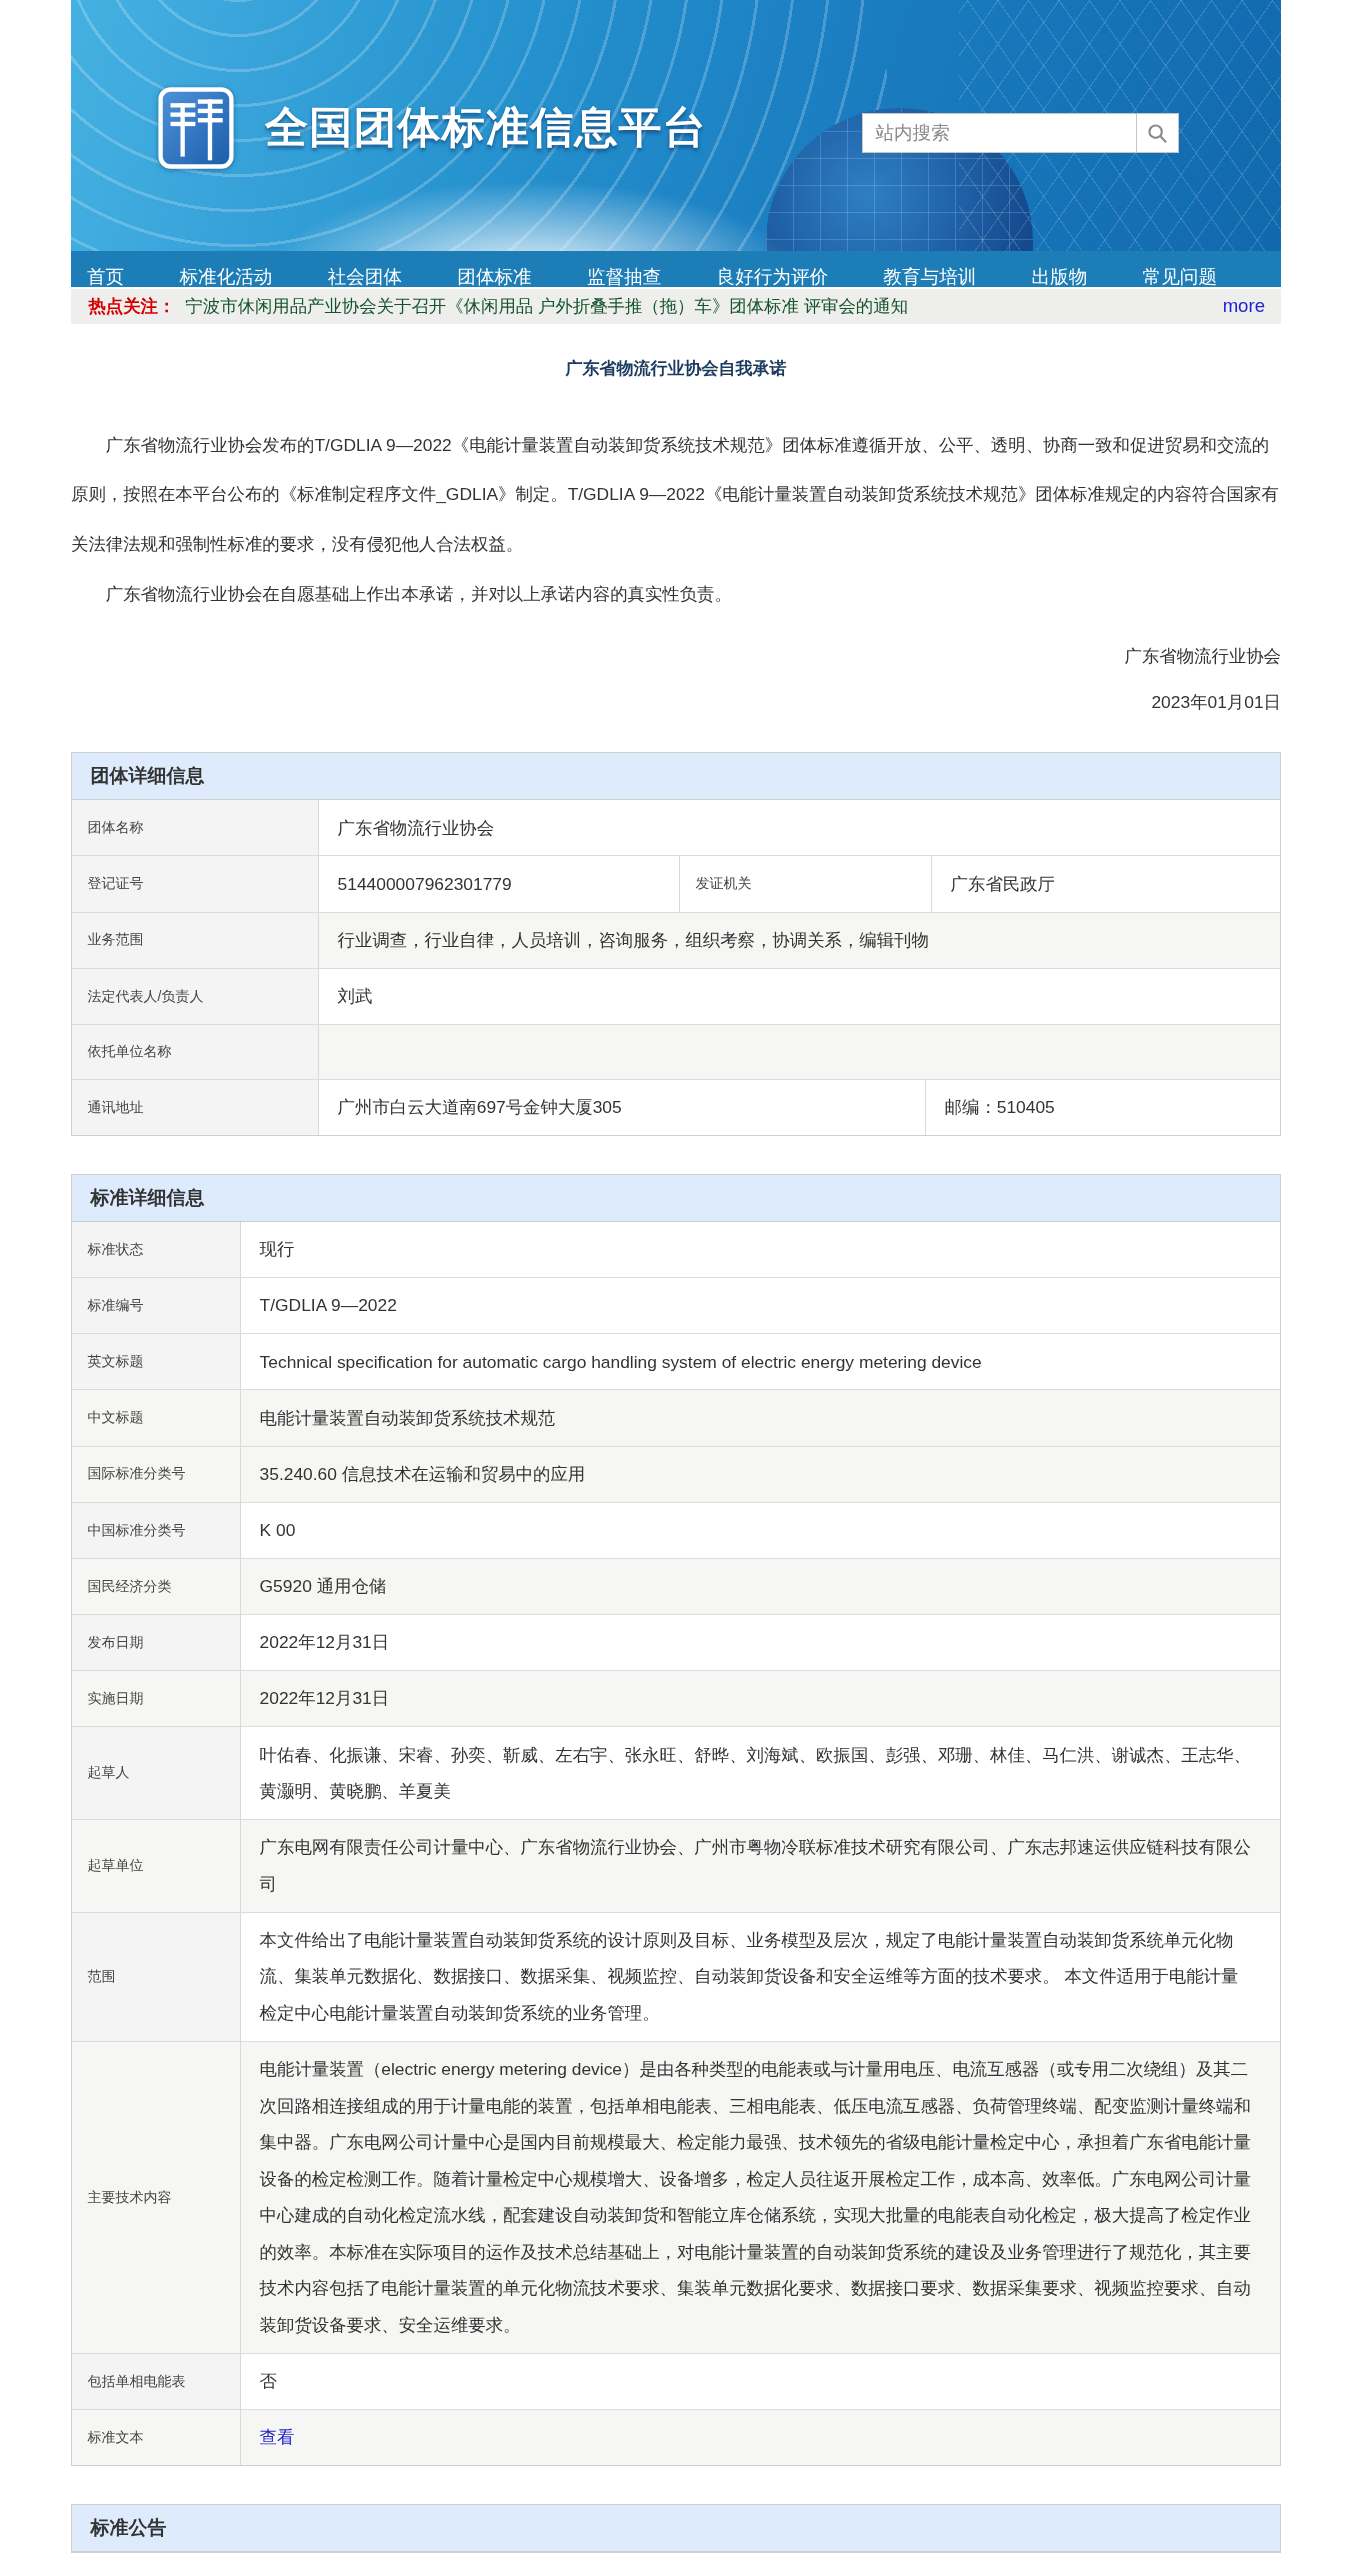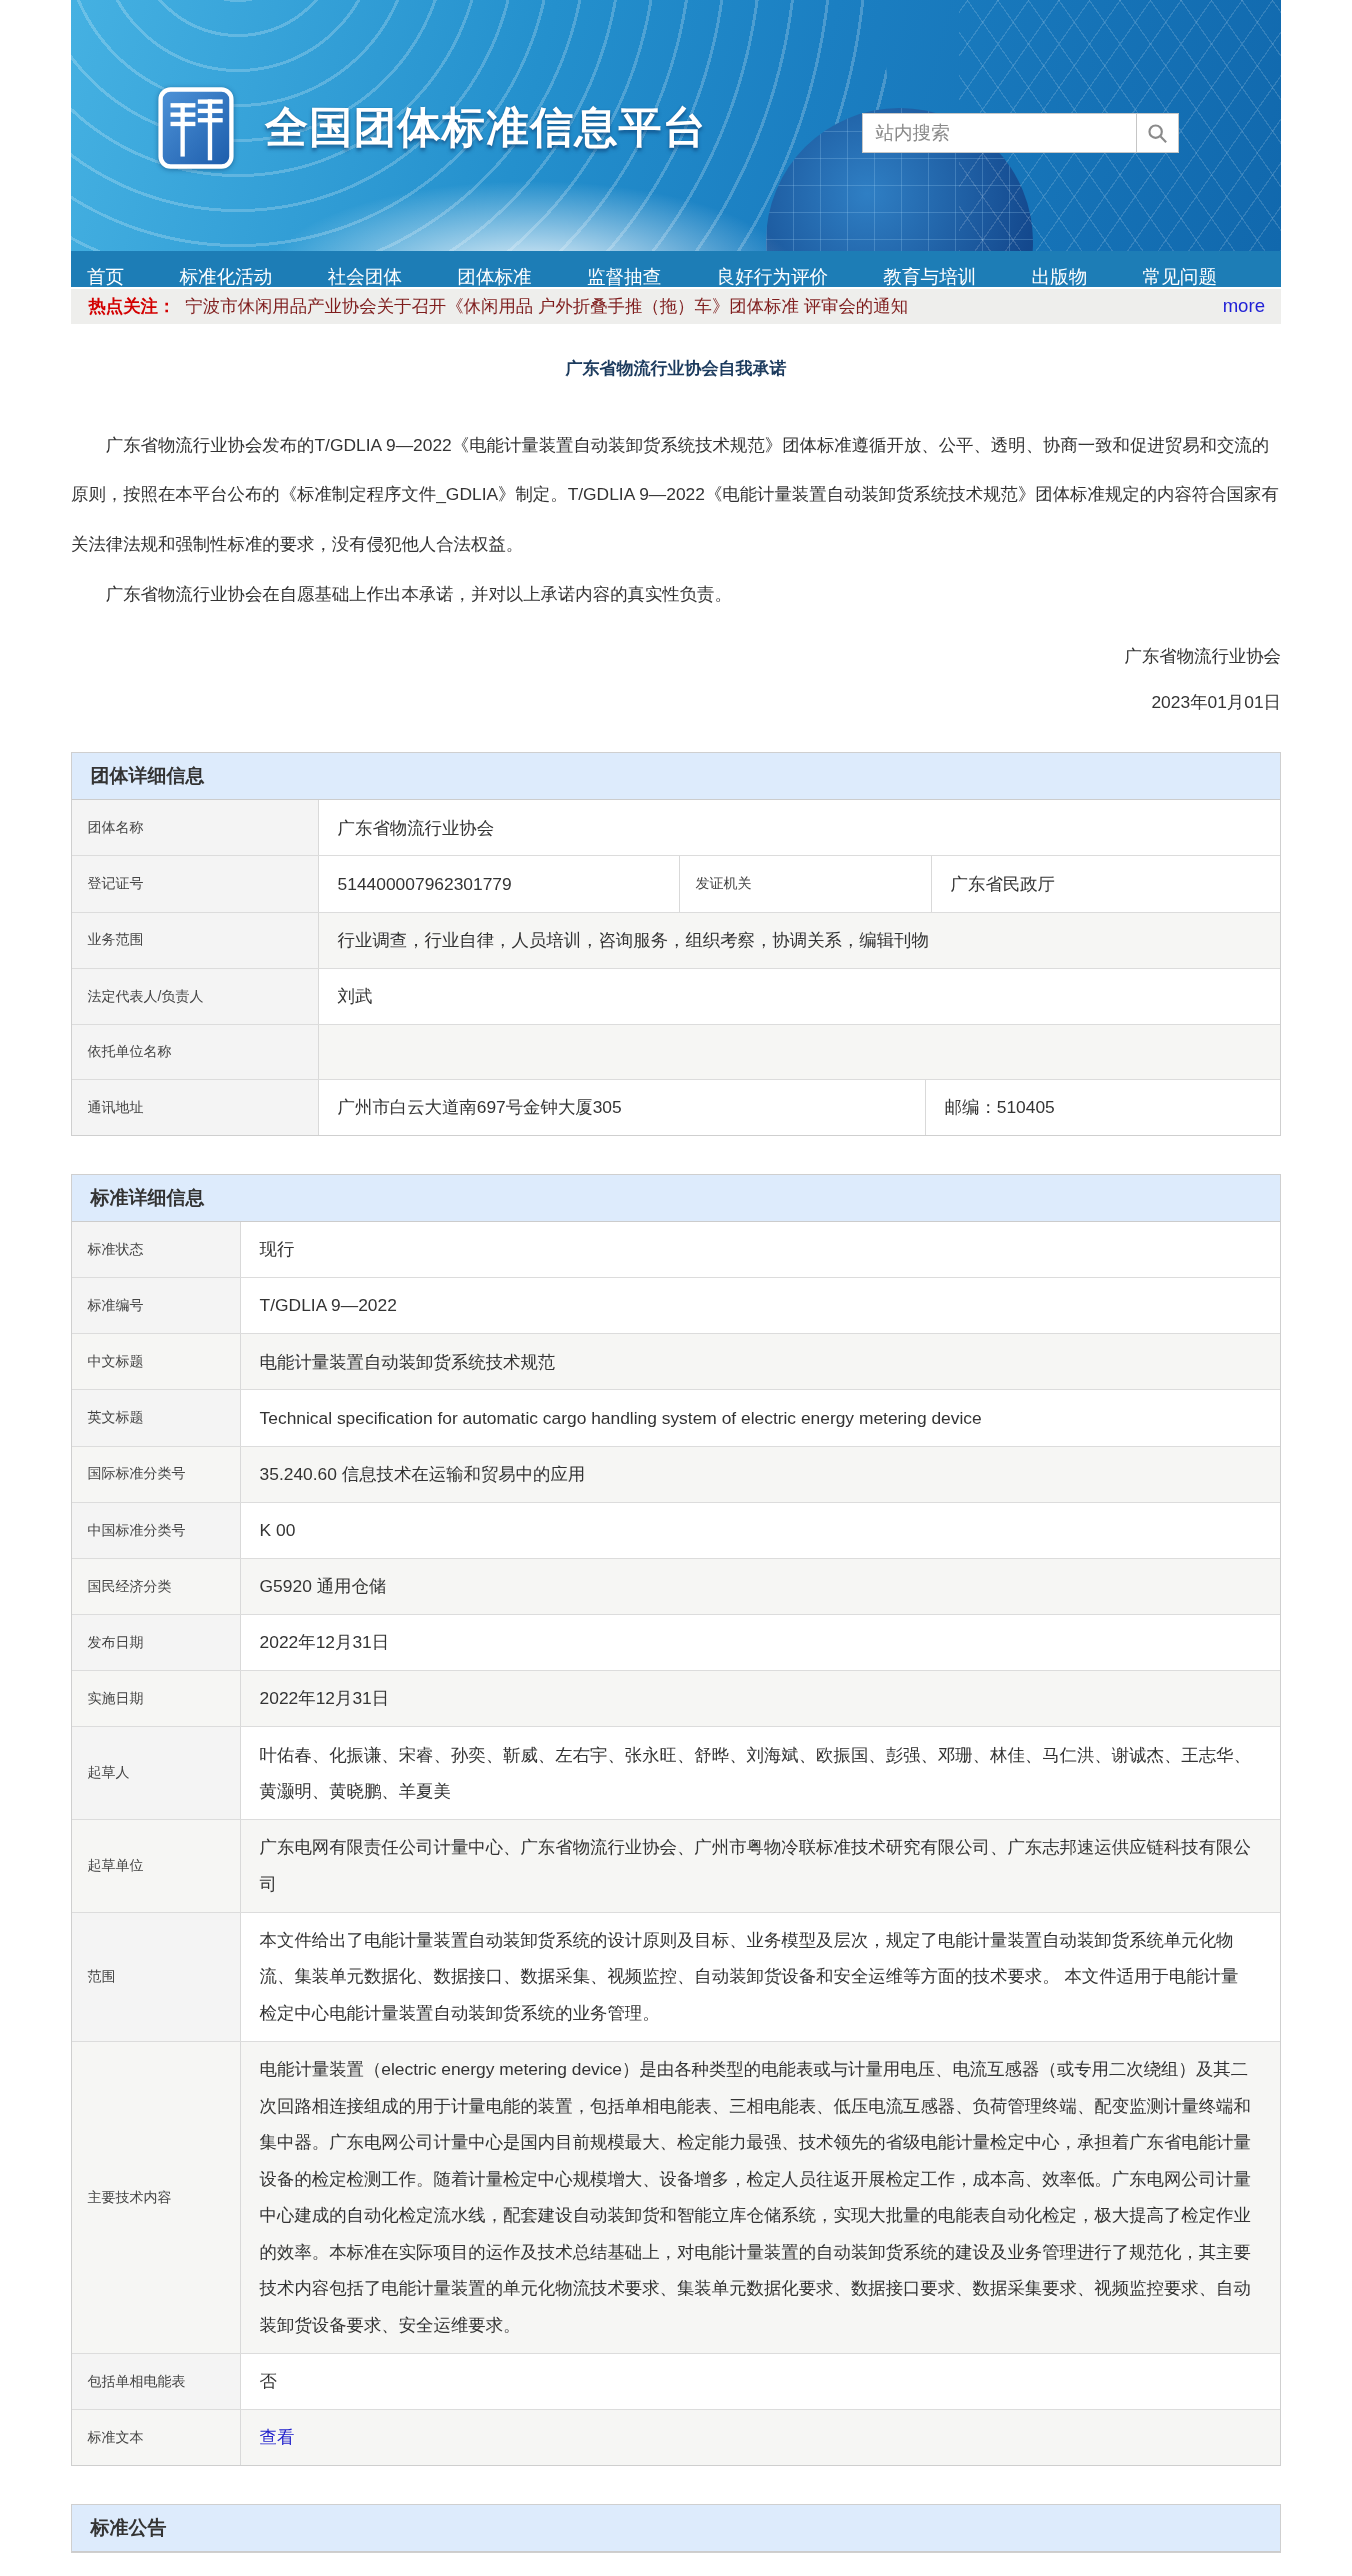--- a/index.html
+++ b/index.html
@@ -61,21 +61,21 @@
     justify-content:space-between; padding:16px 64px 0 16px;
   }
   .nav-item { color:#ffffff; font-size:18.6px; cursor:pointer; white-space:nowrap; }
 
   
   .hotbar {
     margin-top:1.9px; height:35px; background:#eeeeec; display:flex; align-items:center;
     padding:0 16px 0 17.4px; font-size:17.4px;
   }
   .hot-label { color:#d30000; font-weight:bold; margin-right:10px; }
-  .hot-link { color:#7f1d1d; cursor:pointer; flex:1; white-space:nowrap; overflow:hidden; }
+  .hot-link { color:#14532d; cursor:pointer; flex:1; white-space:nowrap; overflow:hidden; }
   .more-link { color:#1f1fd6; font-size:18.6px; cursor:pointer; margin-left:12.4px; }
 
   
   .article-title { margin-top:33px; text-align:center; font-size:17px; font-weight:bold; color:#1b3a5d; }
   .article-body { margin-top:41px; font-size:17.4px; line-height:2.85; color:#333; }
   .article-body p { text-indent:2em; }
   .sig-block { margin-top:25px; text-align:right; font-size:17.4px; color:#333; }
   .sig-block .sig { display:block; margin-bottom:22px; }
 
   
@@ -210,27 +210,27 @@
   <div class="panel">
     <div class="panel-header">标准详细信息</div>
     <div class="trow">
       <div class="lcell2">标准状态</div>
       <div class="vcell">现行</div>
     </div>
     <div class="trow">
       <div class="lcell2">标准编号</div>
       <div class="vcell">T/GDLIA 9—2022</div>
     </div>
+    <div class="trow">
+      <div class="lcell2">英文标题</div>
+      <div class="vcell">Technical specification for automatic cargo handling system of electric energy metering device</div>
+    </div>
     <div class="trow alt">
       <div class="lcell2">中文标题</div>
       <div class="vcell">电能计量装置自动装卸货系统技术规范</div>
-    </div>
-    <div class="trow">
-      <div class="lcell2">英文标题</div>
-      <div class="vcell">Technical specification for automatic cargo handling system of electric energy metering device</div>
     </div>
     <div class="trow alt">
       <div class="lcell2">国际标准分类号</div>
       <div class="vcell">35.240.60 信息技术在运输和贸易中的应用</div>
     </div>
     <div class="trow">
       <div class="lcell2">中国标准分类号</div>
       <div class="vcell">K 00</div>
     </div>
     <div class="trow alt">

